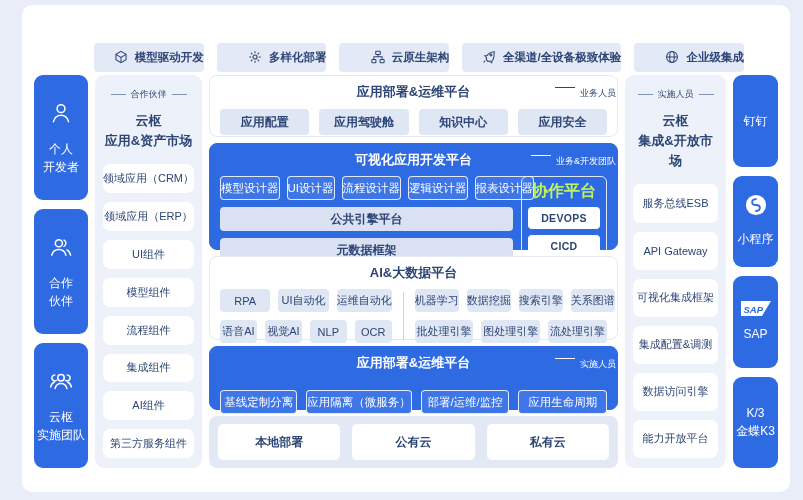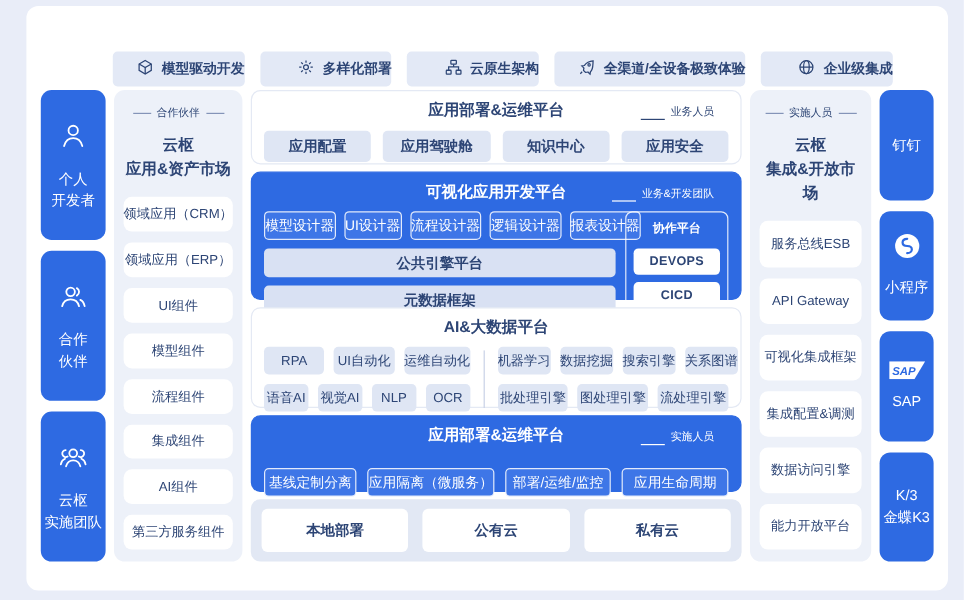--- a/index.html
+++ b/index.html
@@ -72,22 +72,22 @@
   
   .center-col { flex: 1; display: flex; flex-direction: column; gap: 6px; min-width: 0; }
   .sec {
     position: relative; background: #fff; border: 1px solid #e4e9f4;
     border-radius: 8px; padding: 7px 10px;
   }
   .sec.blue { background: #2e6ae2; border-color: #2e6ae2; }
   .sec-title { text-align: center; font-weight: bold; font-size: 13px; color: #2d4575; }
   .sec.blue .sec-title { color: #fff; }
   .legend {
-    position: absolute; right: 22px; top: 11px;
-    display: flex; align-items: flex-end; gap: 5px; font-size: 9px; color: #2d4575;
+    position: absolute; right: 1px; top: 11px;
+    display: flex; align-items: flex-start; gap: 5px; font-size: 9px; color: #2d4575;
   }
   .sec.blue .legend { color: #fff; }
   .legend .dash { width: 20px; height: 1px; background: currentColor; }
 
   .pill-row { display: flex; gap: 10px; margin-top: 8px; }
   .pill {
     flex: 1; height: 26px; background: #dfe6f4; border-radius: 4px;
     display: flex; align-items: center; justify-content: center;
     font-size: 12px; font-weight: 600; color: #2d4575; white-space: nowrap;
   }
@@ -110,21 +110,21 @@
   }
   .wide-pill {
     height: 24px; background: #d9e1f3; border-radius: 4px;
     display: flex; align-items: center; justify-content: center;
     color: #2d4575; font-size: 12px; font-weight: 600;
   }
   .dev-right {
     width: 86px; border: 1px solid rgba(255,255,255,.85); border-radius: 6px;
     padding: 4px 6px 6px; display: flex; flex-direction: column; gap: 6px;
   }
-  .collab-title { color: #ffffff; font-size: 10px; font-weight: 600; text-align: center; line-height: 20px; }
+  .collab-title { color: #bef264; font-size: 16px; font-weight: 600; text-align: center; line-height: 20px; }
   .white-btn {
     height: 22px; background: #fff; border-radius: 4px;
     display: flex; align-items: center; justify-content: center;
     color: #2d4575; font-size: 10.5px; font-weight: 600; letter-spacing: .3px;
   }
 
   
   .ai-body { display: flex; gap: 11px; margin-top: 7px; }
   .ai-group { flex: 1; display: flex; flex-direction: column; gap: 8px; min-width: 0; }
   .ai-group.r { flex: 1.12; }

